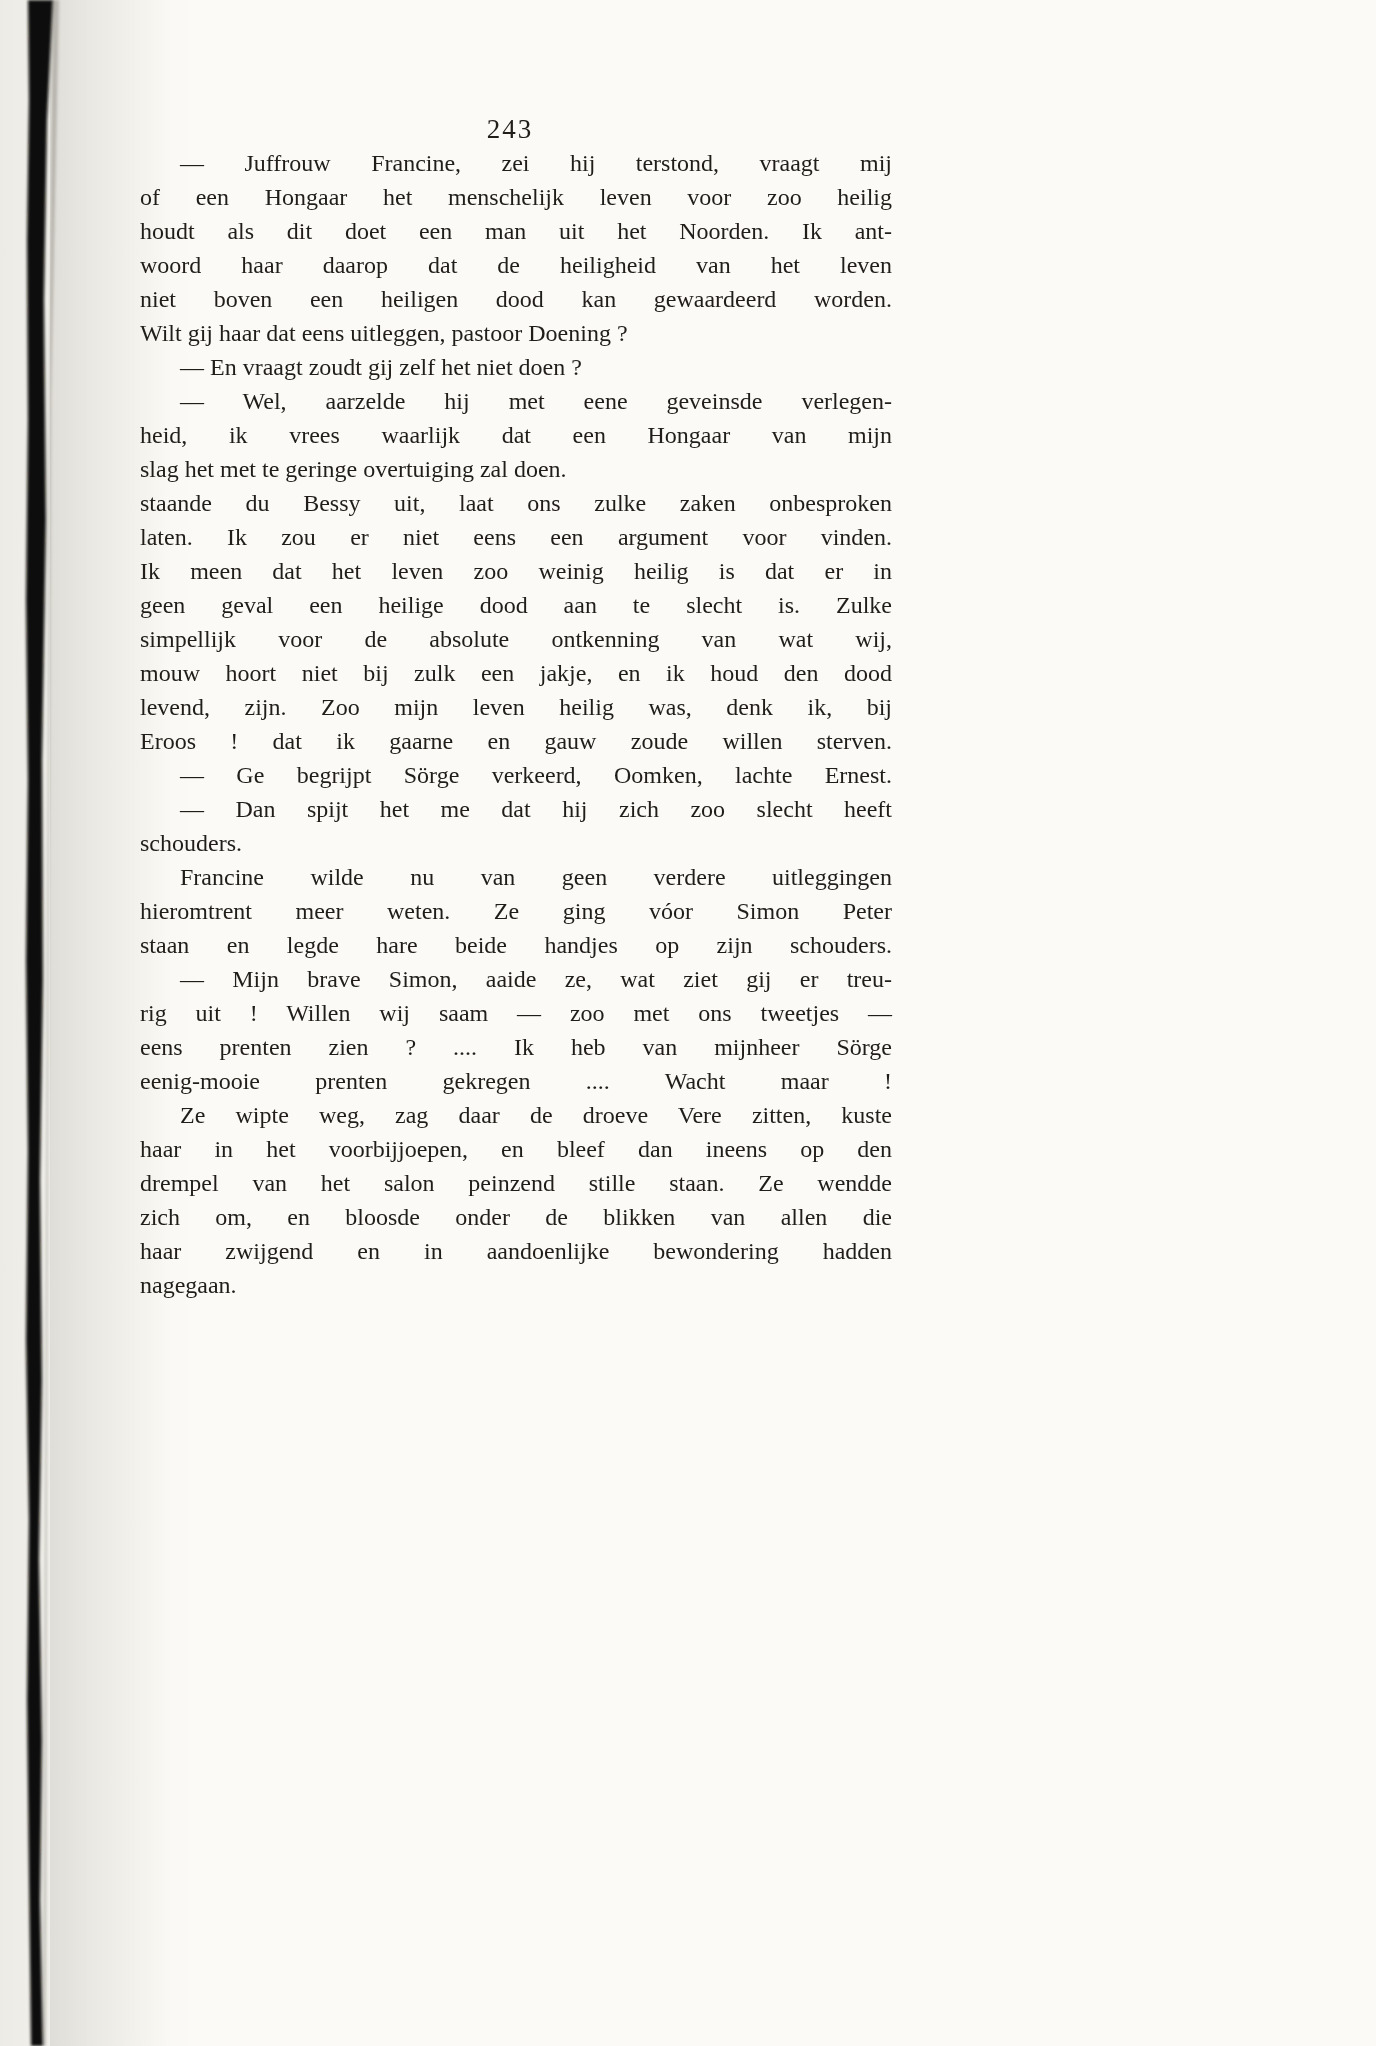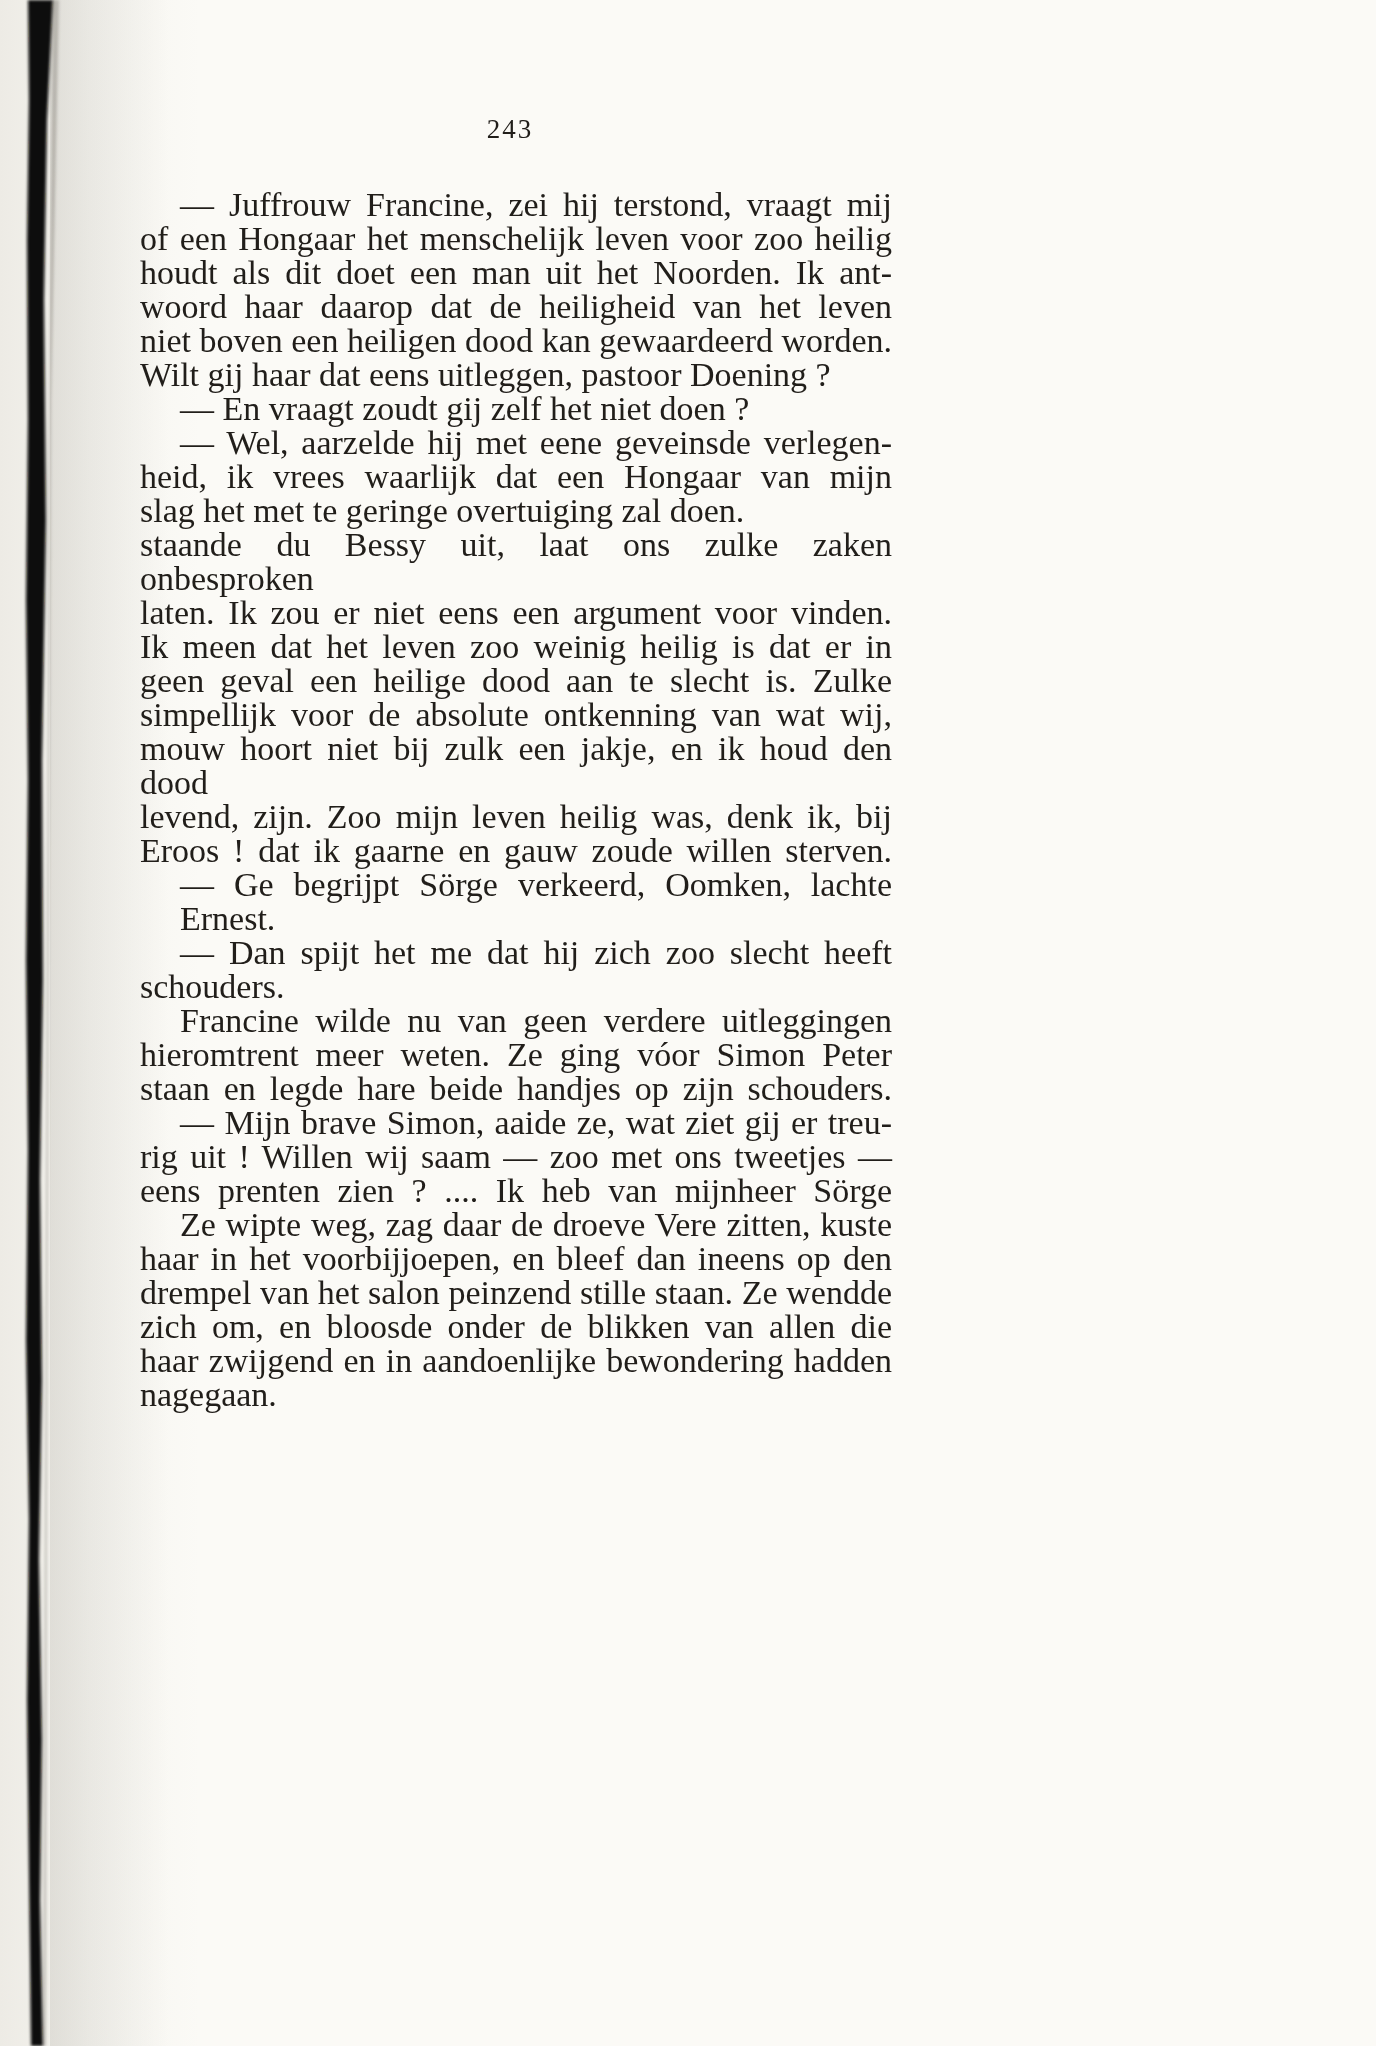--- a/index.html
+++ b/index.html
@@ -27,22 +27,21 @@
     position: absolute; left: 140px; top: 112px; width: 752px;
   }
   .pagenum {
     text-align: center;
     padding-right: 12px;
     font-size: 27px;
     line-height: 34px;
     letter-spacing: 2px;
   }
   .text {
-    margin-top: 42px;
-    font-size: 34px;
+    font-size: 24px;
     line-height: 34px;
   }
   .paragraph { margin: 0; }
   .line {
     text-align: justify;
     text-align-last: justify;
     white-space: normal;
   }
   .line.short { text-align-last: left; }
   .line.indent { padding-left: 40px; }
@@ -102,20 +101,21 @@
         </div>
         <div class="paragraph">
           <div class="line indent">Francine wilde nu van geen verdere uitleggingen</div>
           <div class="line">hieromtrent meer weten. Ze ging vóor Simon Peter</div>
           <div class="line">staan en legde hare beide handjes op zijn schouders.</div>
         </div>
         <div class="paragraph">
           <div class="line indent">— Mijn brave Simon, aaide ze, wat ziet gij er treu-</div>
           <div class="line">rig uit ! Willen wij saam — zoo met ons tweetjes —</div>
           <div class="line">eens prenten zien ? .... Ik heb van mijnheer Sörge</div>
+          <div class="line">eenig-mooie prenten gekregen .... Wacht maar !</div>
         </div>
         <div class="paragraph">
           <div class="line indent">Ze wipte weg, zag daar de droeve Vere zitten, kuste</div>
           <div class="line">haar in het voorbijjoepen, en bleef dan ineens op den</div>
           <div class="line">drempel van het salon peinzend stille staan. Ze wendde</div>
           <div class="line">zich om, en bloosde onder de blikken van allen die</div>
           <div class="line">haar zwijgend en in aandoenlijke bewondering hadden</div>
           <div class="line short">nagegaan.</div>
         </div>
       </div>

